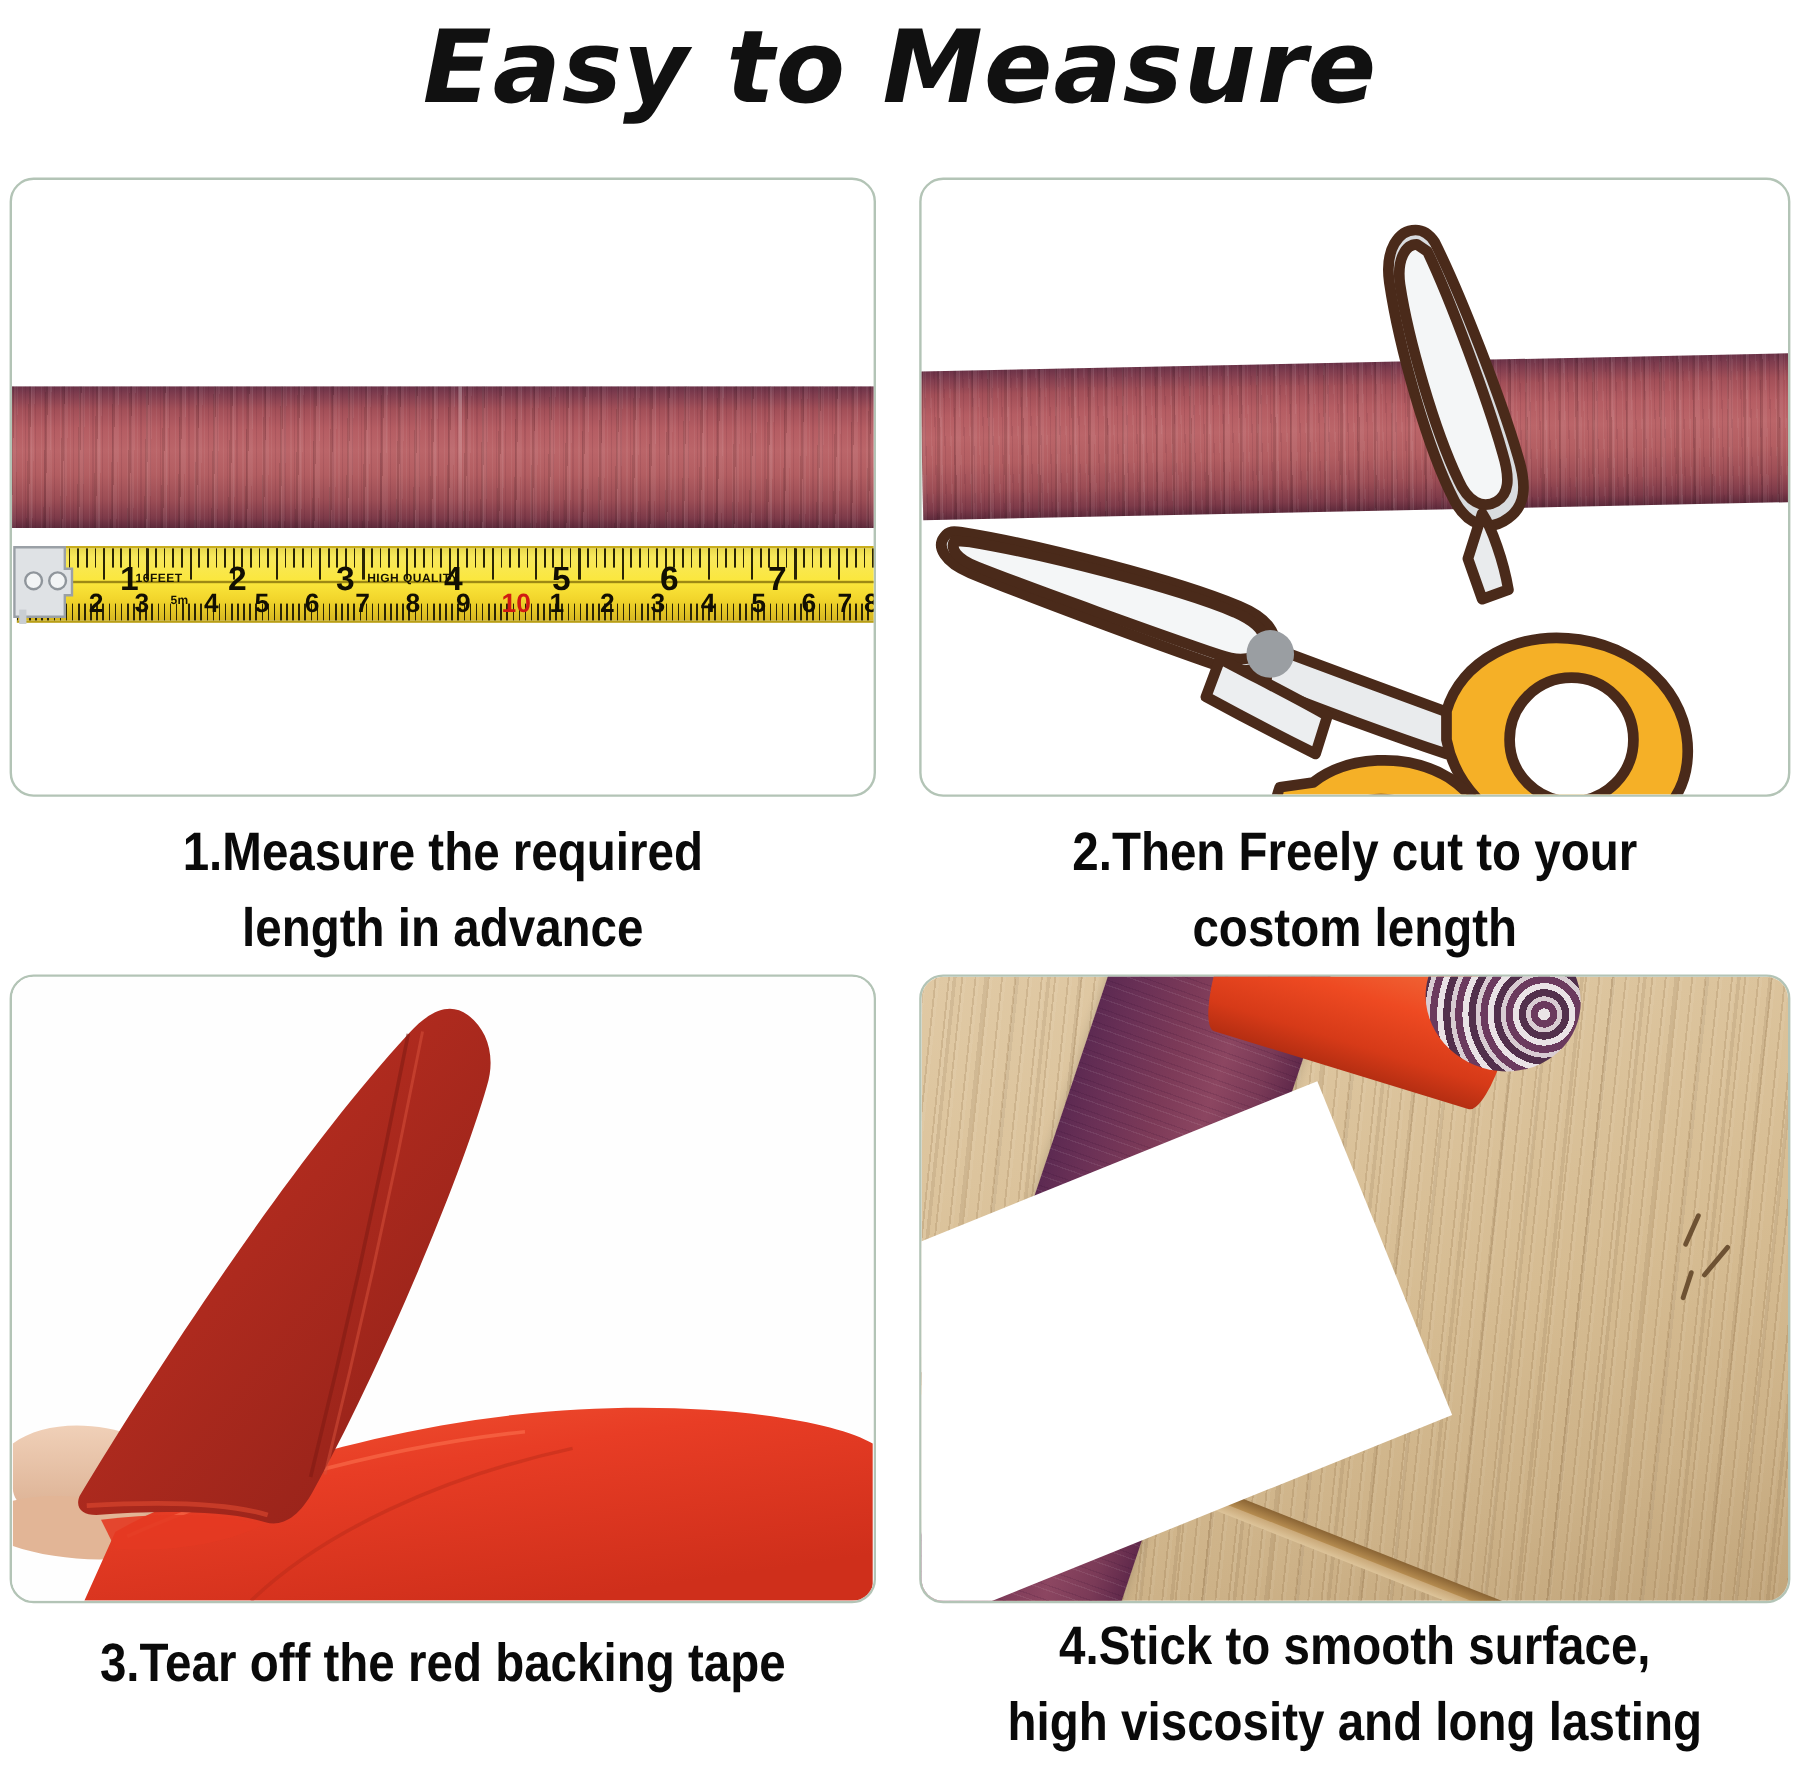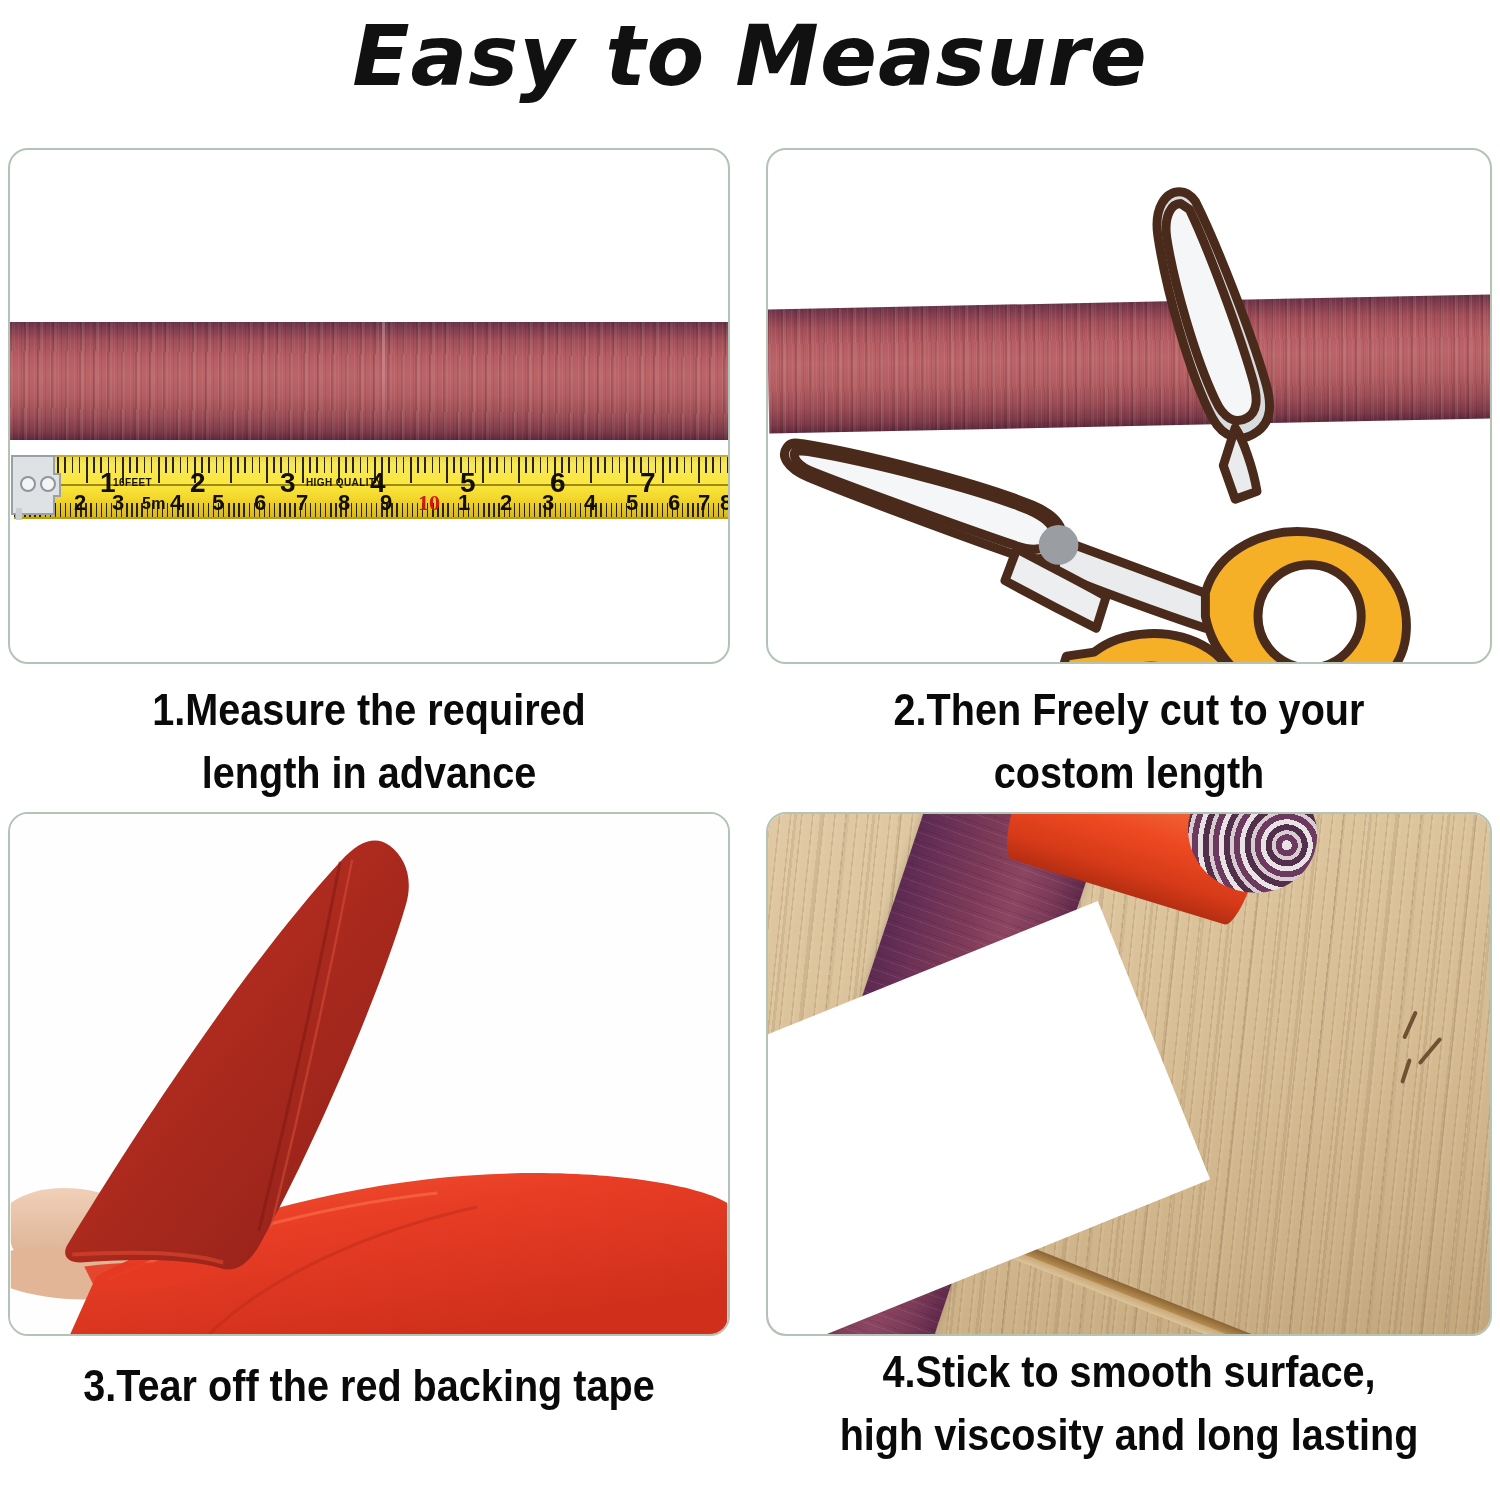--- a/index.html
+++ b/index.html
@@ -108,21 +108,21 @@
   }
   .tm-num{
     position:absolute;
     font-family:"Liberation Sans", sans-serif;
     font-weight:700;
     color:#120f02;
     line-height:1;
   }
   .tm-top{top:12px;font-size:28px;}
   .tm-bot{top:35px;font-size:22px;}
-  .tm-bot.red{color:#d01b12;font-family:Liberation Serif, serif;}
+  .tm-bot.red{color:#d01b12;}
   .tm-label{
     position:absolute;
     font-family:"Liberation Sans", sans-serif;
     font-weight:700;
     font-size:10px;
     letter-spacing:.4px;
     color:#171302;
     top:20px;
   }
   #tm-hook{
@@ -224,21 +224,21 @@
     <span class="tm-num tm-top" style="left:86px">1</span>
     <span class="tm-num tm-top" style="left:176px">2</span>
     <span class="tm-num tm-top" style="left:266px">3</span>
     <span class="tm-num tm-top" style="left:356px">4</span>
     <span class="tm-num tm-top" style="left:446px">5</span>
     <span class="tm-num tm-top" style="left:536px">6</span>
     <span class="tm-num tm-top" style="left:626px">7</span>
 
     <span class="tm-label" style="left:99px">16FEET</span>
     <span class="tm-label" style="left:292px">HIGH QUALITY</span>
-    <span class="tm-label" style="left:128px;top:38px;font-size:16px">5m</span>
+    <span class="tm-label" style="left:128px;top:38px;font-size:10px">5m</span>
 
     <span class="tm-num tm-bot" style="left:60px">2</span>
     <span class="tm-num tm-bot" style="left:98px">3</span>
     <span class="tm-num tm-bot" style="left:156px">4</span>
     <span class="tm-num tm-bot" style="left:198px">5</span>
     <span class="tm-num tm-bot" style="left:240px">6</span>
     <span class="tm-num tm-bot" style="left:282px">7</span>
     <span class="tm-num tm-bot" style="left:324px">8</span>
     <span class="tm-num tm-bot" style="left:366px">9</span>
     <span class="tm-num tm-bot red" style="left:404px">10</span>

